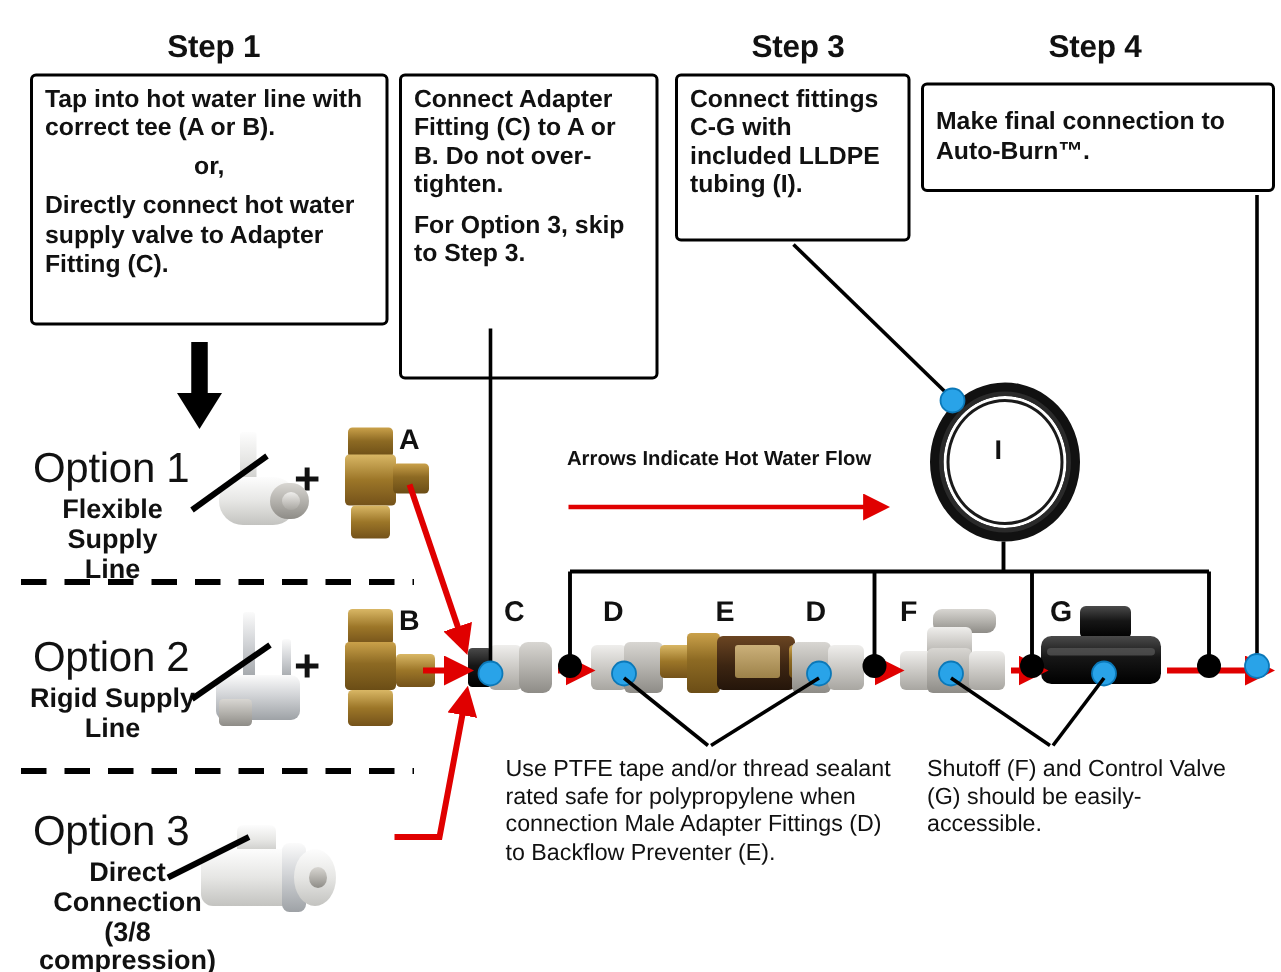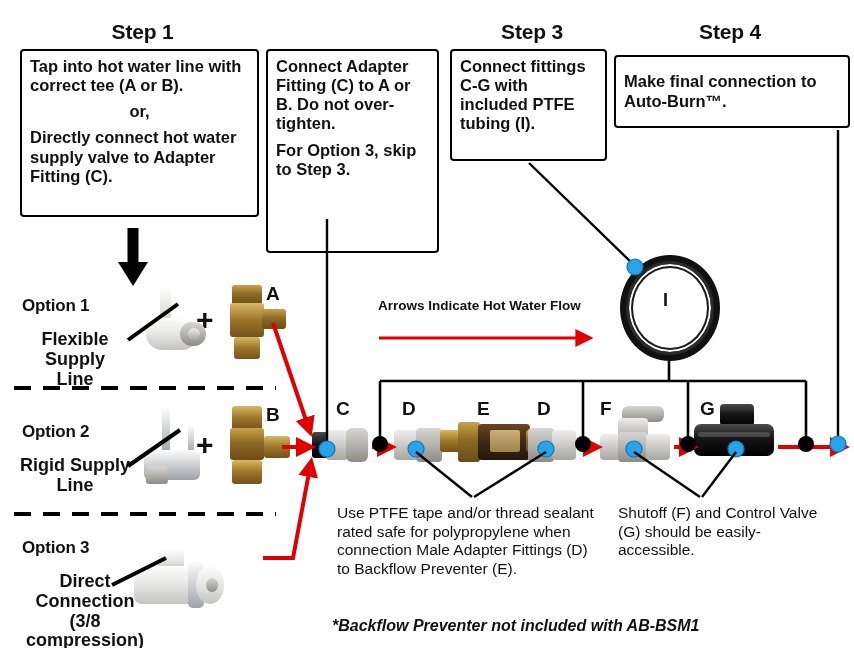--- a/index.html
+++ b/index.html
@@ -20,21 +20,21 @@
   .step-box{
     border:2.5px solid #000;border-radius:4px;background:#fff;
     box-sizing:border-box;padding:6px 8px;
     font-size:16.5px;font-weight:bold;line-height:1.16;
   }
   .step-box p{margin:0;}
   .step-box p + p{margin-top:7px;}
   .s1 p.or{text-align:center;font-weight:bold;}
 
   
-  .option-name{font-weight:bold;font-size:17px;letter-spacing:-0.2px;}
+  .option-name{font-weight:normal;font-size:28px;letter-spacing:-0.2px;}
   .option-sub{
     font-weight:bold;font-size:18px;text-align:center;line-height:1.1;
   }
   .plus{font-weight:bold;font-size:30px;line-height:1;}
 
   
   .part-letter{font-weight:bold;font-size:19px;}
 
   
   .caption{font-size:15.5px;line-height:1.2;}
@@ -68,21 +68,21 @@
     <p class="or">or,</p>
     <p>Directly connect hot water supply valve to Adapter Fitting (C).</p>
   </div>
 
   <div class="abs step-box" style="left:266px;top:49px;width:173px;height:204px;">
     <p>Connect Adapter Fitting (C) to A or B. Do not over-tighten.</p>
     <p>For Option 3, skip to Step 3.</p>
   </div>
 
   <div class="abs step-box" style="left:450px;top:49px;width:157px;height:112px;">
-    <p>Connect fittings C-G with included PTFE tubing (I).</p>
+    <p>Connect fittings C-G with included LLDPE tubing (I).</p>
   </div>
 
   <div class="abs step-box" style="left:614px;top:55px;width:236px;height:73px;display:flex;align-items:center;">
     <p>Make final connection to Auto-Burn™.</p>
   </div>
 
   <div class="abs option-name" style="left:22px;top:296px;">Option 1</div>
   <div class="abs option-sub" style="left:12px;top:330px;width:126px;">
     <span>Flexible Supply</span><br>
     <span>Line</span>
@@ -190,21 +190,20 @@
   <div class="abs part-letter" style="left:402px;top:398px;">D</div>
   <div class="abs part-letter" style="left:477px;top:398px;">E</div>
   <div class="abs part-letter" style="left:537px;top:398px;">D</div>
   <div class="abs part-letter" style="left:600px;top:398px;">F</div>
   <div class="abs part-letter" style="left:700px;top:398px;">G</div>
 
   <div class="abs flow-note" style="left:378px;top:298px;">Arrows Indicate Hot Water Flow</div>
 
   <div class="abs caption" style="left:337px;top:504px;width:262px;">Use PTFE tape and/or thread sealant rated safe for polypropylene when connection Male Adapter Fittings (D) to Backflow Preventer (E).</div>
   <div class="abs caption" style="left:618px;top:504px;width:210px;">Shutoff (F) and Control Valve (G) should be easily-accessible.</div>
-  <div class="abs footnote" style="left:332px;top:617px;width:520px;">*Backflow Preventer not included with AB-BSM1</div>
 
   <svg class="overlay" viewBox="0 0 854 648">
     <defs>
       <marker id="redhead" viewBox="0 0 10 10" refX="7.5" refY="5" markerWidth="5" markerHeight="5" orient="auto-start-reverse">
         <path d="M 0 0 L 10 5 L 0 10 z" fill="#e00000"></path>
       </marker>
       <marker id="redhead-big" viewBox="0 0 10 10" refX="7" refY="5" markerWidth="6" markerHeight="6" orient="auto-start-reverse">
         <path d="M 0 0 L 10 5 L 0 10 z" fill="#e00000"></path>
       </marker>
     </defs>

